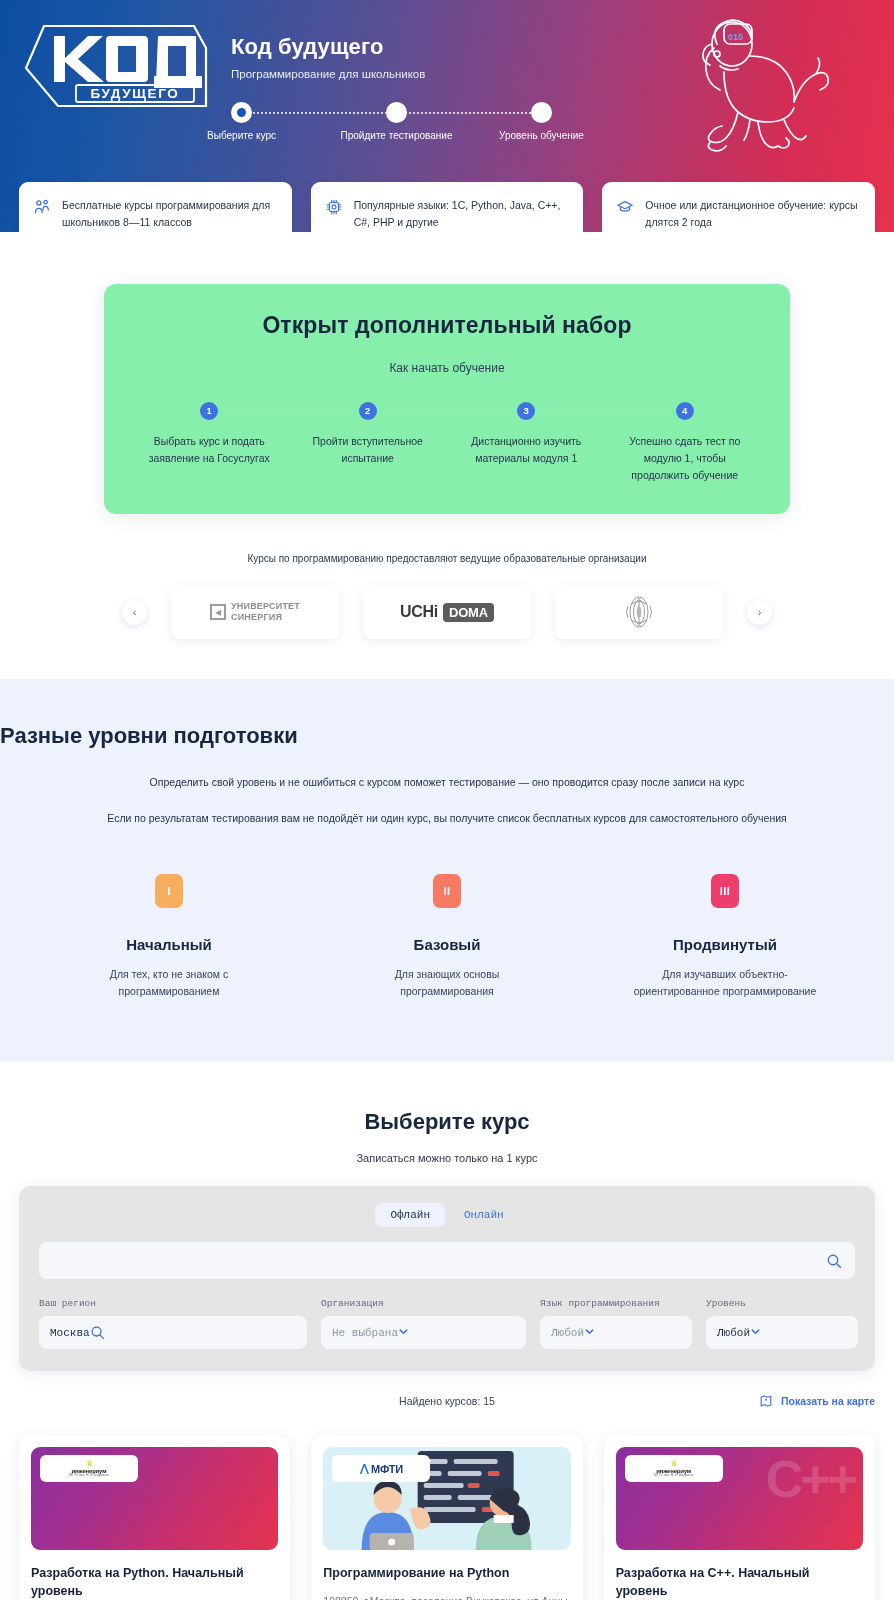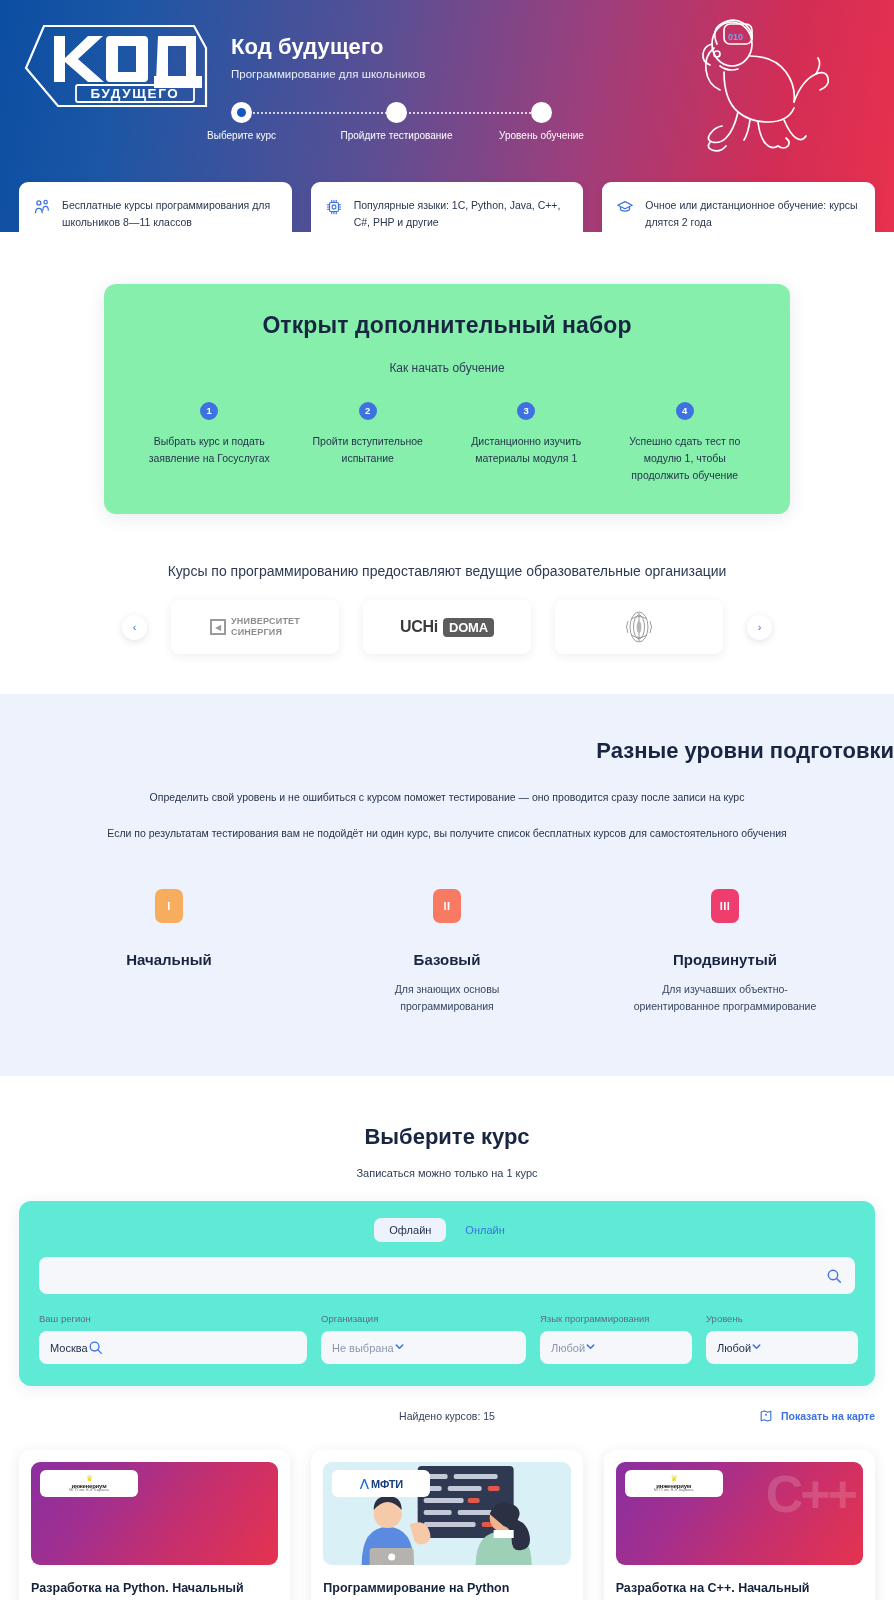--- a/index.html
+++ b/index.html
@@ -92,21 +92,21 @@
     border-top: 1px dotted #b8c6e6;
   }
   .sstep { flex: 1 1 0; text-align: center; position: relative; }
   .sstep .num {
     width: 18px; height: 18px; border-radius: 50%; background: #3d72e0; color: #fff;
     font-size: 9.5px; font-weight: 700; line-height: 18px; margin: 0 auto; position: relative; z-index: 2;
   }
   .sstep .txt { margin-top: 13px; font-size: 10.5px; line-height: 1.62; color: #27344c; padding: 0 8px; }
 
   .partners-caption {
-    text-align: center; font-size: 14px; color: #2c3a54; margin-top: 49px;
+    text-align: center; font-size: 10px; color: #2c3a54; margin-top: 39px;
   }
   .partners-row {
     margin-top: 21px; display: flex; align-items: center; justify-content: center; gap: 24px;
     padding-bottom: 40px;
   }
   .arrow-btn {
     width: 25px; height: 25px; border-radius: 50%; background: #fff;
     box-shadow: 0 2px 7px rgba(30,50,100,.13); color: #3d72e0;
     display: flex; align-items: center; justify-content: center; font-size: 11px;
     flex: 0 0 25px; cursor: pointer;
@@ -125,43 +125,43 @@
   .p-uchi { display: flex; align-items: center; gap: 5px; }
   .p-uchi .a { font-size: 16px; font-weight: 700; color: #3b3b3b; letter-spacing: -.3px; }
   .p-uchi .b {
     font-size: 13px; font-weight: 700; color: #fff; background: #5c5c5c;
     border-radius: 4px; padding: 2px 6px; letter-spacing: -.2px;
   }
   .p-seal { width: 34px; height: 40px; }
 
   
   .band-levels { background: #eef2fd; padding: 44px 0 60px; }
-  .levels-title { text-align: right; font-size: 22px; font-weight: 700; color: #182642; }
+  .levels-title { text-align: left; font-size: 22px; font-weight: 700; color: #182642; }
   .levels-p {
     text-align: center; font-size: 10.5px; color: #26344c; line-height: 1.8;
     width: 700px; margin: 24px auto 0;
   }
   .levels-p.second { margin-top: 17px; }
   .levels-row { display: flex; margin-top: 46px; padding: 0 30px; }
   .level { flex: 1 1 0; text-align: center; }
   .level .badge {
     width: 28px; height: 34px; border-radius: 7px; margin: 0 auto;
     color: #fff; font-size: 11px; font-weight: 700; line-height: 34px; letter-spacing: .5px;
   }
   .level .lname { margin-top: 28px; font-size: 15px; font-weight: 700; color: #182642; }
   .level .ldesc { margin-top: 13px; font-size: 10.5px; line-height: 1.68; color: #384660; padding: 0 42px; }
 
   
   .band-courses { background: #fff; padding: 48px 0 0; }
   .courses-title { text-align: center; font-size: 22px; font-weight: 700; color: #182642; }
   .courses-sub { text-align: center; font-size: 11px; color: #2c3a54; margin-top: 17px; }
 
   .filters-card {
-    width: 856px; margin: 22px auto 0; background: #5eead4; border-radius: 12px;
-    box-shadow: 0 3px 16px rgba(30,50,100,.09); padding: 17px 20px 22px;
+    width: 856px; margin: 22px auto 0; background: #e5e5e5; border-radius: 12px;
+    box-shadow: 0 3px 16px rgba(30,50,100,.09); padding: 17px 20px 22px; font-family: Liberation Mono, monospace;
   }
   .toggle-row { display: flex; justify-content: center; gap: 4px; }
   .toggle {
     font-size: 11px; padding: 6px 15px; border-radius: 7px; cursor: pointer; color: #3d72e0;
   }
   .toggle.sel { background: #eef2fd; color: #1c2b4a; }
 
   .search-row { margin-top: 15px; }
   .search-box {
     height: 37px; background: #f5f7fb; border-radius: 8px; display: flex; align-items: center;
@@ -419,20 +419,21 @@
 
   <div class="band-levels">
     <div class="levels-title">Разные уровни подготовки</div>
     <div class="levels-p">Определить свой уровень и не ошибиться с курсом поможет тестирование — оно проводится сразу после записи на курс</div>
     <div class="levels-p second">Если по результатам тестирования вам не подойдёт ни один курс, вы получите список бесплатных курсов для самостоятельного обучения</div>
 
     <div class="levels-row">
       <div class="level">
         <div class="badge" style="background:#f7ad5e">I</div>
         <div class="lname">Начальный</div>
+        <div class="ldesc">Для тех, кто не знаком с программированием</div>
       </div>
       <div class="level">
         <div class="badge" style="background:#f97a62">II</div>
         <div class="lname">Базовый</div>
         <div class="ldesc">Для знающих основы программирования</div>
       </div>
       <div class="level">
         <div class="badge" style="background:#ef3e6d">III</div>
         <div class="lname">Продвинутый</div>
         <div class="ldesc">Для изучавших объектно-ориентированное программирование</div>

